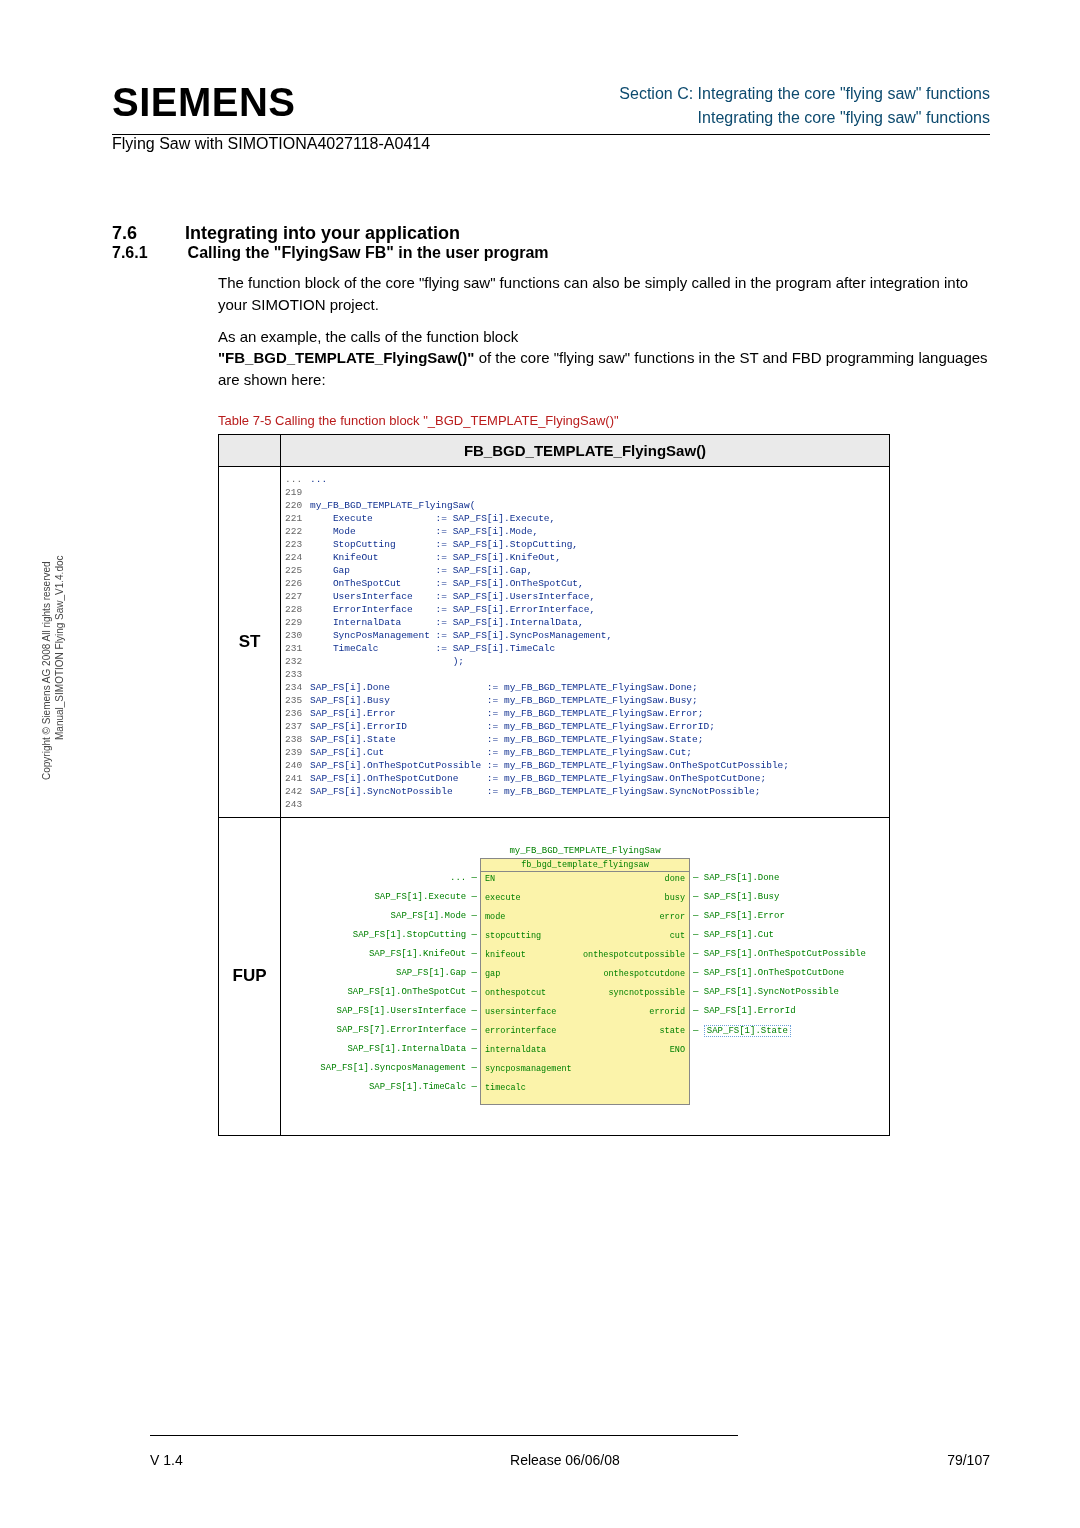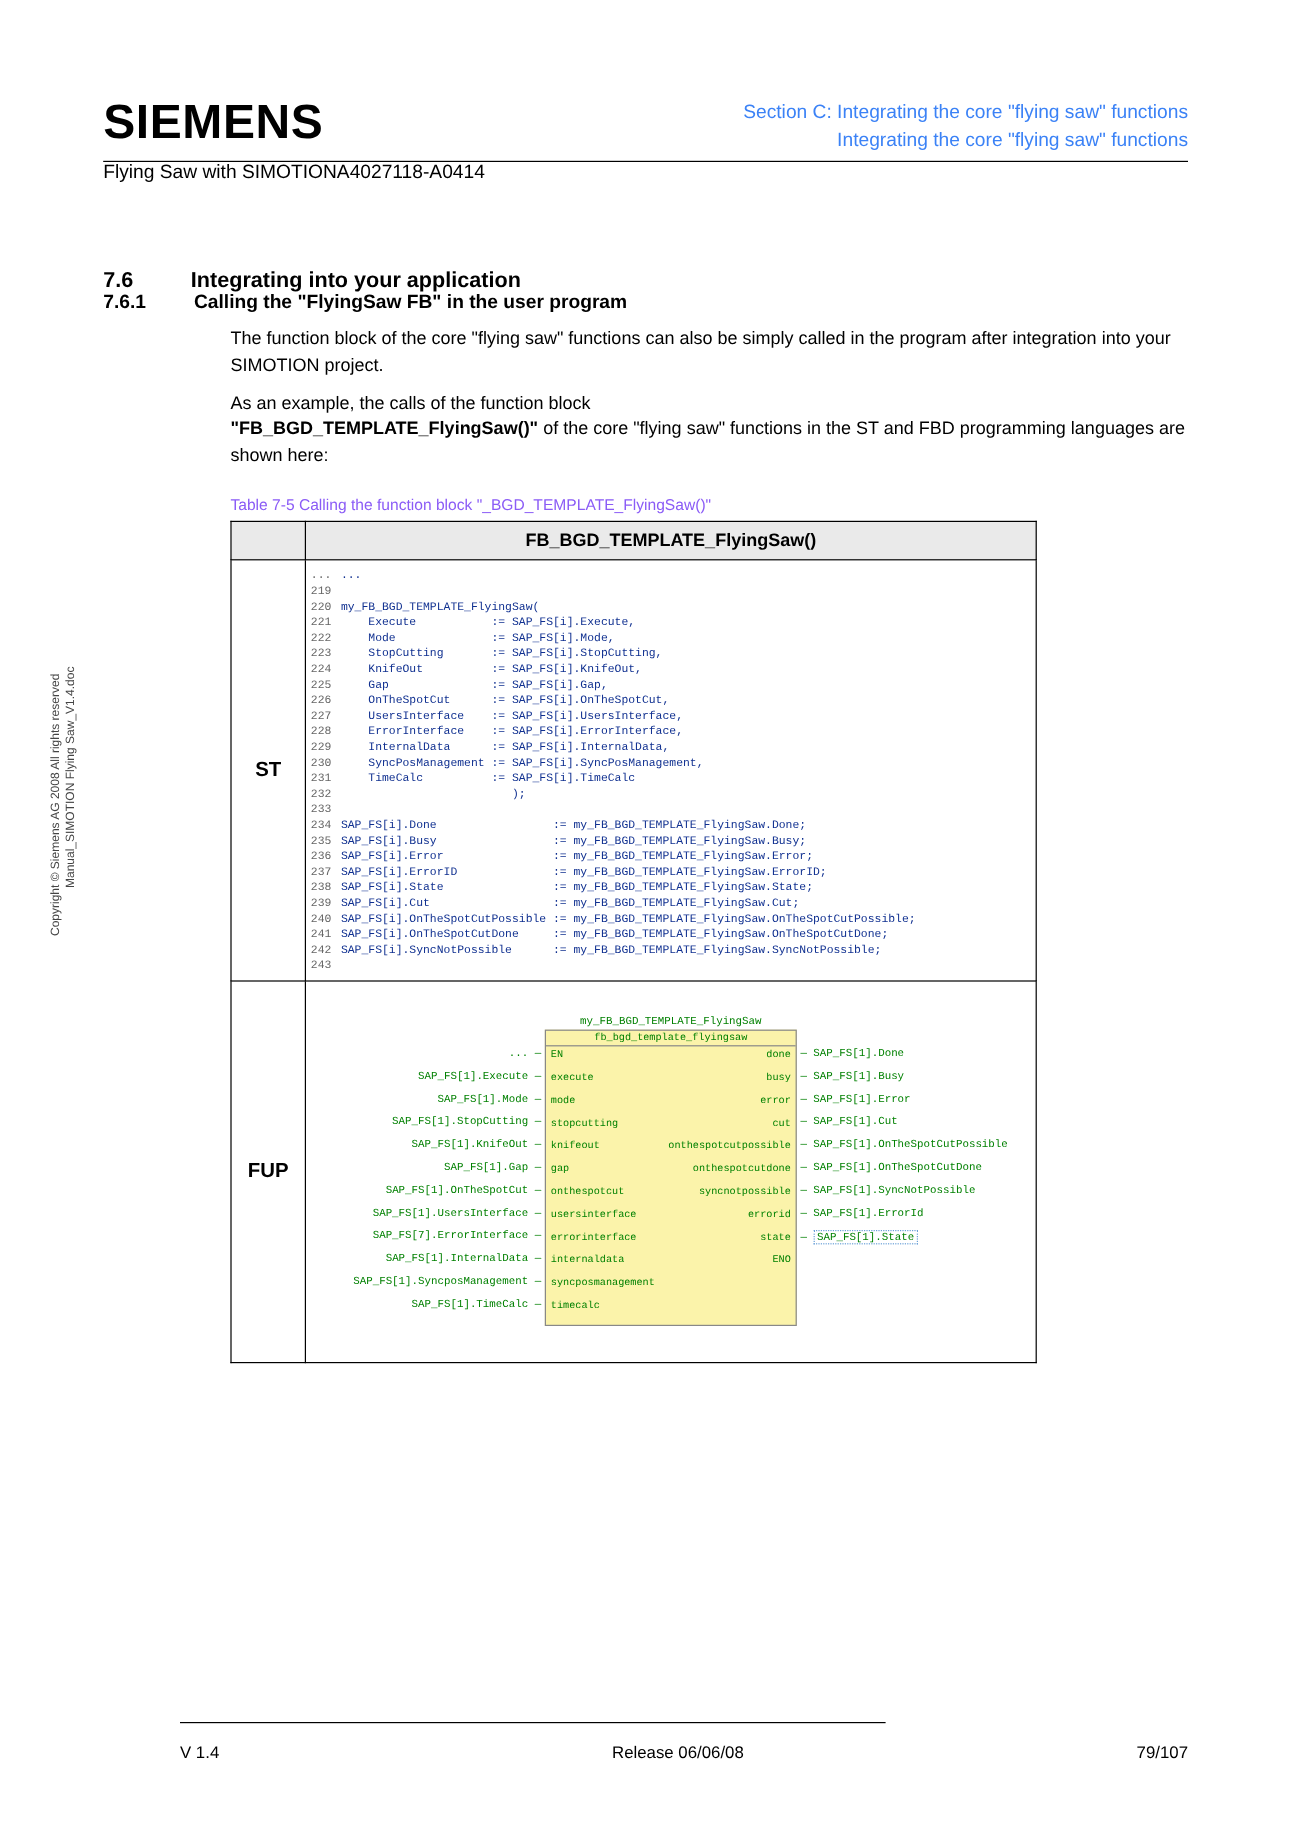--- a/index.html
+++ b/index.html
@@ -8,21 +8,21 @@
     background: #fff;
     width: 1080px;
     font-family: Arial, Helvetica, sans-serif;
     color: #000;
   }
   body {
     position: relative;
     height: 1528px;
   }
   .page {
-    padding: 80px 90px 0 86px;
+    padding: 80px 90px 0 112px;
     box-sizing: border-box;
   }
   .header {
     display: flex;
     align-items: flex-start;
     gap: 28px;
     border-bottom: 1px solid #000;
     padding-bottom: 4px;
   }
   .siemens-logo {
@@ -30,21 +30,21 @@
     font-weight: 900;
     font-size: 40px;
     letter-spacing: 0.5px;
     color: #000;
   }
   .header-right {
     flex: 1;
     text-align: right;
     font-size: 16px;
     line-height: 1.5;
-    color: #3b82f6;
+    color: #0c4a6e;
     padding-top: 2px;
   }
   .sub-header {
     display: flex;
     font-size: 16px;
   }
   .h1 {
     display: flex;
     gap: 48px;
     font-weight: bold;
@@ -65,21 +65,21 @@
   .bodytext {
     font-size: 15px;
     margin-left: 106px;
     margin-top: 10px;
     line-height: 1.45;
   }
   .table-caption {
     font-size: 13px;
     margin-left: 106px;
     margin-top: 22px;
-    color: #8b5cf6;
+    color: #b91c1c;
   }
   .diagram-table {
     margin-left: 106px;
     margin-top: 6px;
     border-collapse: collapse;
     width: 672px;
   }
   .diagram-table td, .diagram-table th {
     border: 1px solid #000;
     padding: 0;

